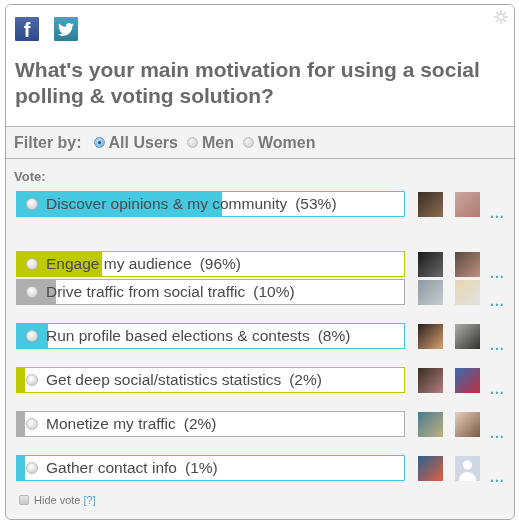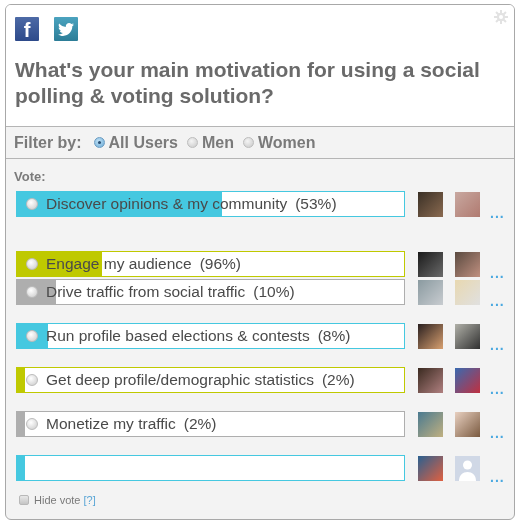--- a/index.html
+++ b/index.html
@@ -156,21 +156,21 @@
         </div>
         <div class="avatar av1" style="background: linear-gradient(135deg, rgb(42, 32, 32), rgb(216, 160, 112));"></div>
         <div class="avatar av2" style="background: linear-gradient(135deg, rgb(176, 176, 168), rgb(48, 48, 48));"></div>
         <span class="more">...</span>
       </div>
       <div class="row" style="top: 176px;">
         <div class="bar" style="border-color: rgb(191, 201, 0);">
           <div class="fill" style="background: rgb(191, 201, 0); width: 2%;"></div>
           <div class="bar-content">
             <span class="radio-lg"></span>
-            <span>Get deep profile/demographic statistics</span>
+            <span>Get deep social/statistics statistics</span>
             <span class="pct">(2%)</span>
           </div>
         </div>
         <div class="avatar av1" style="background: linear-gradient(135deg, rgb(58, 42, 32), rgb(176, 128, 128));"></div>
         <div class="avatar av2" style="background: linear-gradient(135deg, rgb(58, 106, 176), rgb(192, 48, 64));"></div>
         <span class="more">...</span>
       </div>
       <div class="row" style="top: 220px;">
         <div class="bar" style="border-color: rgb(174, 174, 174);">
           <div class="fill" style="background: rgb(174, 174, 174); width: 2%;"></div>
@@ -180,20 +180,25 @@
             <span class="pct">(2%)</span>
           </div>
         </div>
         <div class="avatar av1" style="background: linear-gradient(135deg, rgb(74, 122, 144), rgb(192, 176, 128));"></div>
         <div class="avatar av2" style="background: linear-gradient(135deg, rgb(232, 208, 192), rgb(122, 90, 64));"></div>
         <span class="more">...</span>
       </div>
       <div class="row" style="top: 264px;">
         <div class="bar" style="border-color: rgb(69, 200, 224);">
           <div class="fill" style="background: rgb(69, 200, 224); width: 2%;"></div>
+          <div class="bar-content">
+            <span class="radio-lg"></span>
+            <span>Gather contact info</span>
+            <span class="pct">(1%)</span>
+          </div>
         </div>
         <div class="avatar av1" style="background: linear-gradient(135deg, rgb(42, 96, 144), rgb(224, 96, 64));"></div>
         <div class="avatar av2" style="background: rgb(208, 216, 230);"><svg width="25" height="25" viewBox="0 0 25 25">
             <circle cx="12.5" cy="9" r="4.5" fill="#fff"></circle>
             <path d="M4 25c0-6 4-9 8.5-9s8.5 3 8.5 9z" fill="#fff"></path>
           </svg></div>
         <span class="more">...</span>
       </div>
     </div>
 

